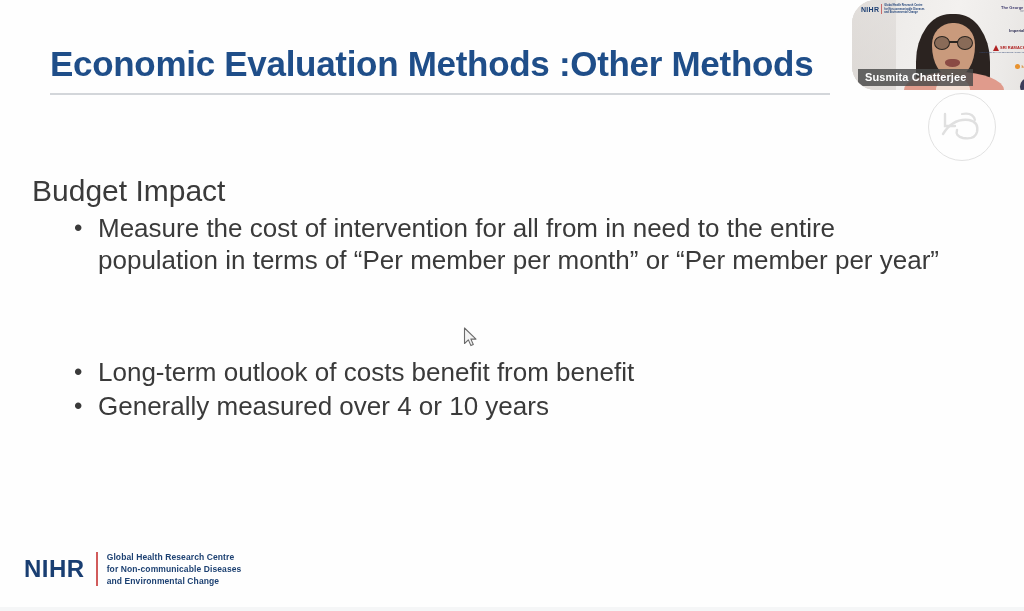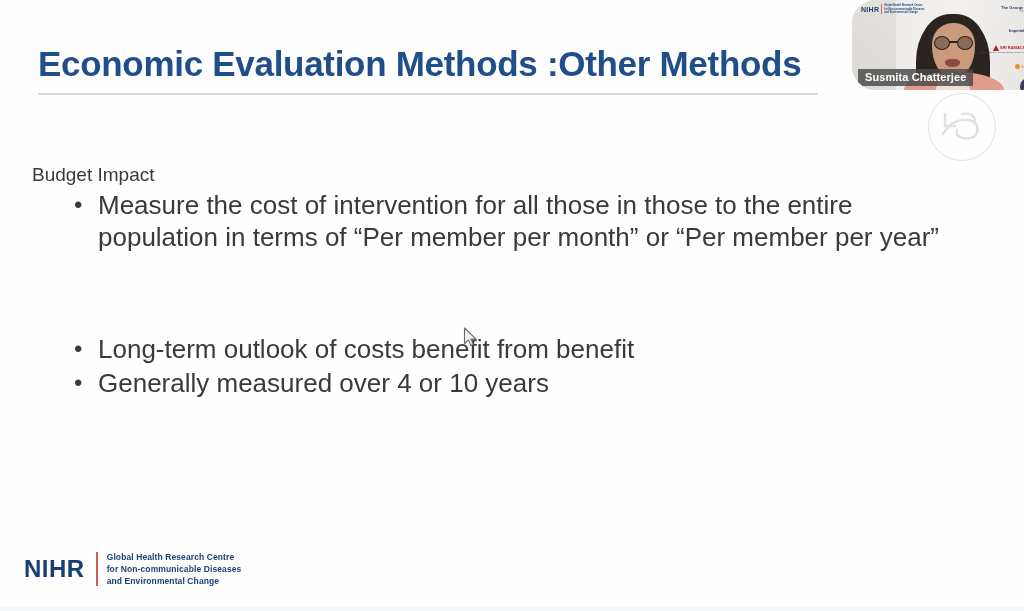--- a/index.html
+++ b/index.html
@@ -20,21 +20,21 @@
     left: 0;
     top: 0;
     width: 1024px;
     height: 611px;
     background: #fefefe;
   }
 
   
   .title-block {
     position: absolute;
-    left: 38px;
+    left: 50px;
     top: 45px;
     width: 790px;
   }
   .slide-title {
     font-size: 35px;
     font-weight: bold;
     color: #1F4E89;
     letter-spacing: -0.3px;
     line-height: 1.1;
     white-space: nowrap;
@@ -51,25 +51,25 @@
     position: absolute;
     left: 32px;
     top: 163px;
     width: 930px;
     color: #3a3a3a;
   }
   .section {
     margin-bottom: 0;
   }
   .section-heading {
-    font-size: 19px;
+    font-size: 30px;
     line-height: 1.25;
     color: #3a3a3a;
     font-weight: normal;
-    margin: 0 0 2px 0;
+    margin: 9px 0 2px 0;
   }
   .bullets {
     list-style: none;
     margin: 0;
     padding: 0 0 0 40px;
   }
   .bullets li {
     position: relative;
     font-size: 26px;
     line-height: 1.24;
@@ -355,21 +355,21 @@
     <div class="title-rule"></div>
   </div>
 
   <div class="content">
 
     <div class="section">
       <div class="section-heading">Budget Impact</div>
       <ul class="bullets">
         <li>
           <span class="bullet-dot">•</span>
-          <span>Measure the cost of intervention for all those in those to the entire population in terms of “Per member per month” or “Per member per year”</span>
+          <span>Measure the cost of intervention for all from in need to the entire population in terms of “Per member per month” or “Per member per year”</span>
         </li>
       </ul>
     </div>
 
     <div class="gap-block"></div>
 
     <div class="section">
       <ul class="bullets">
         <li>
           <span class="bullet-dot">•</span>

